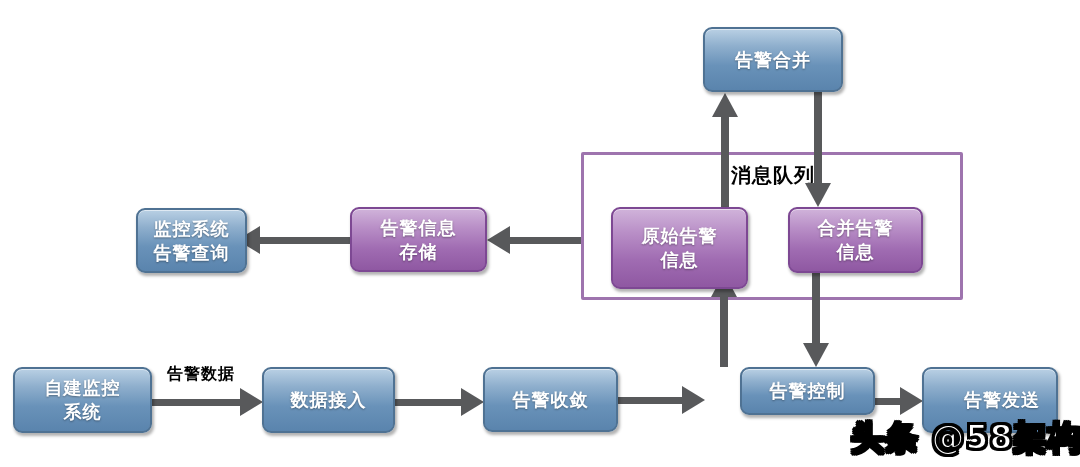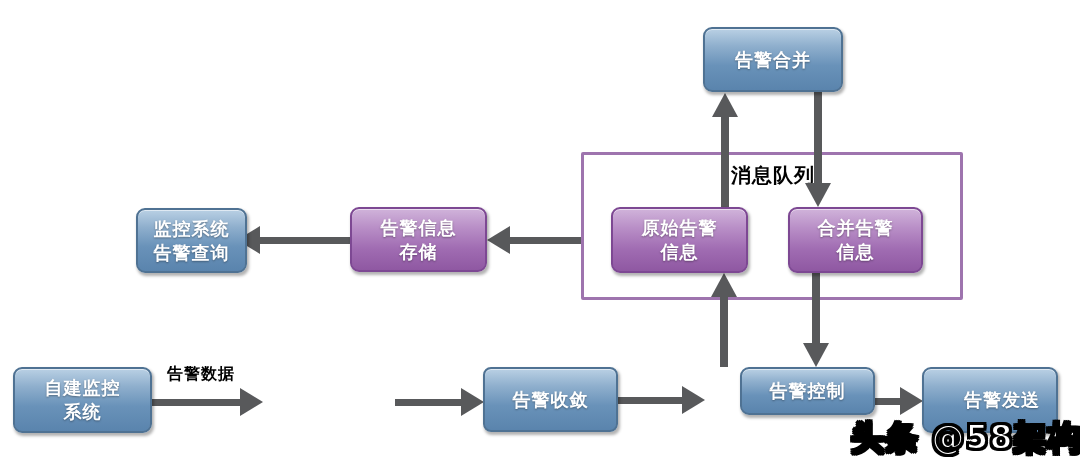--- a/index.html
+++ b/index.html
@@ -111,21 +111,21 @@
   <div class="shaft-v" style="left:814px; top:92px; height:92px;"></div>
   <div class="head down" style="left:805px; top:183px;"></div>
 
   <div class="shaft-v" style="left:812px; top:273px; height:71px;"></div>
   <div class="head down" style="left:803px; top:343px;"></div>
 
   <div class="node blue" style="left:703px; top:27px; width:140px; height:65px;">
     <span>告警合并</span>
   </div>
 
-  <div class="node purple" style="left:611px; top:207px; width:137px; height:66px;">
+  <div class="node purple" style="left:611px; top:207px; width:137px; height:82px;">
     <span>原始告警</span>
     <span>信息</span>
   </div>
 
   <div class="node purple" style="left:788px; top:207px; width:135px; height:66px;">
     <span>合并告警</span>
     <span>信息</span>
   </div>
 
   <div class="node blue" style="left:100px; top:208px; width:111px; height:65px;margin-left:36px;">
@@ -136,22 +136,25 @@
   <div class="node purple" style="left:350px; top:207px; width:137px; height:65px;">
     <span>告警信息</span>
     <span>存储</span>
   </div>
 
   <div class="node blue" style="left:13px; top:367px; width:139px; height:66px;">
     <span>自建监控</span>
     <span>系统</span>
   </div>
 
+  <div class="node blue" style="left:262px; top:367px; width:133px; height:66px;">
+    <span>数据接入</span>
+  </div>
 
-  <div class="node blue" style="left:483px; top:367px; width:135px; height:65px;border-radius:8px;">
+  <div class="node blue" style="left:483px; top:367px; width:135px; height:65px;">
     <span>告警收敛</span>
   </div>
 
   <div class="node blue" style="left:740px; top:367px; width:135px; height:48px;justify-content:center;">
     <span>告警控制</span>
   </div>
 
   <div class="node blue" style="left:922px; top:367px; width:136px; height:66px;padding-left:24px;">
     <span>告警发送</span>
   </div>

